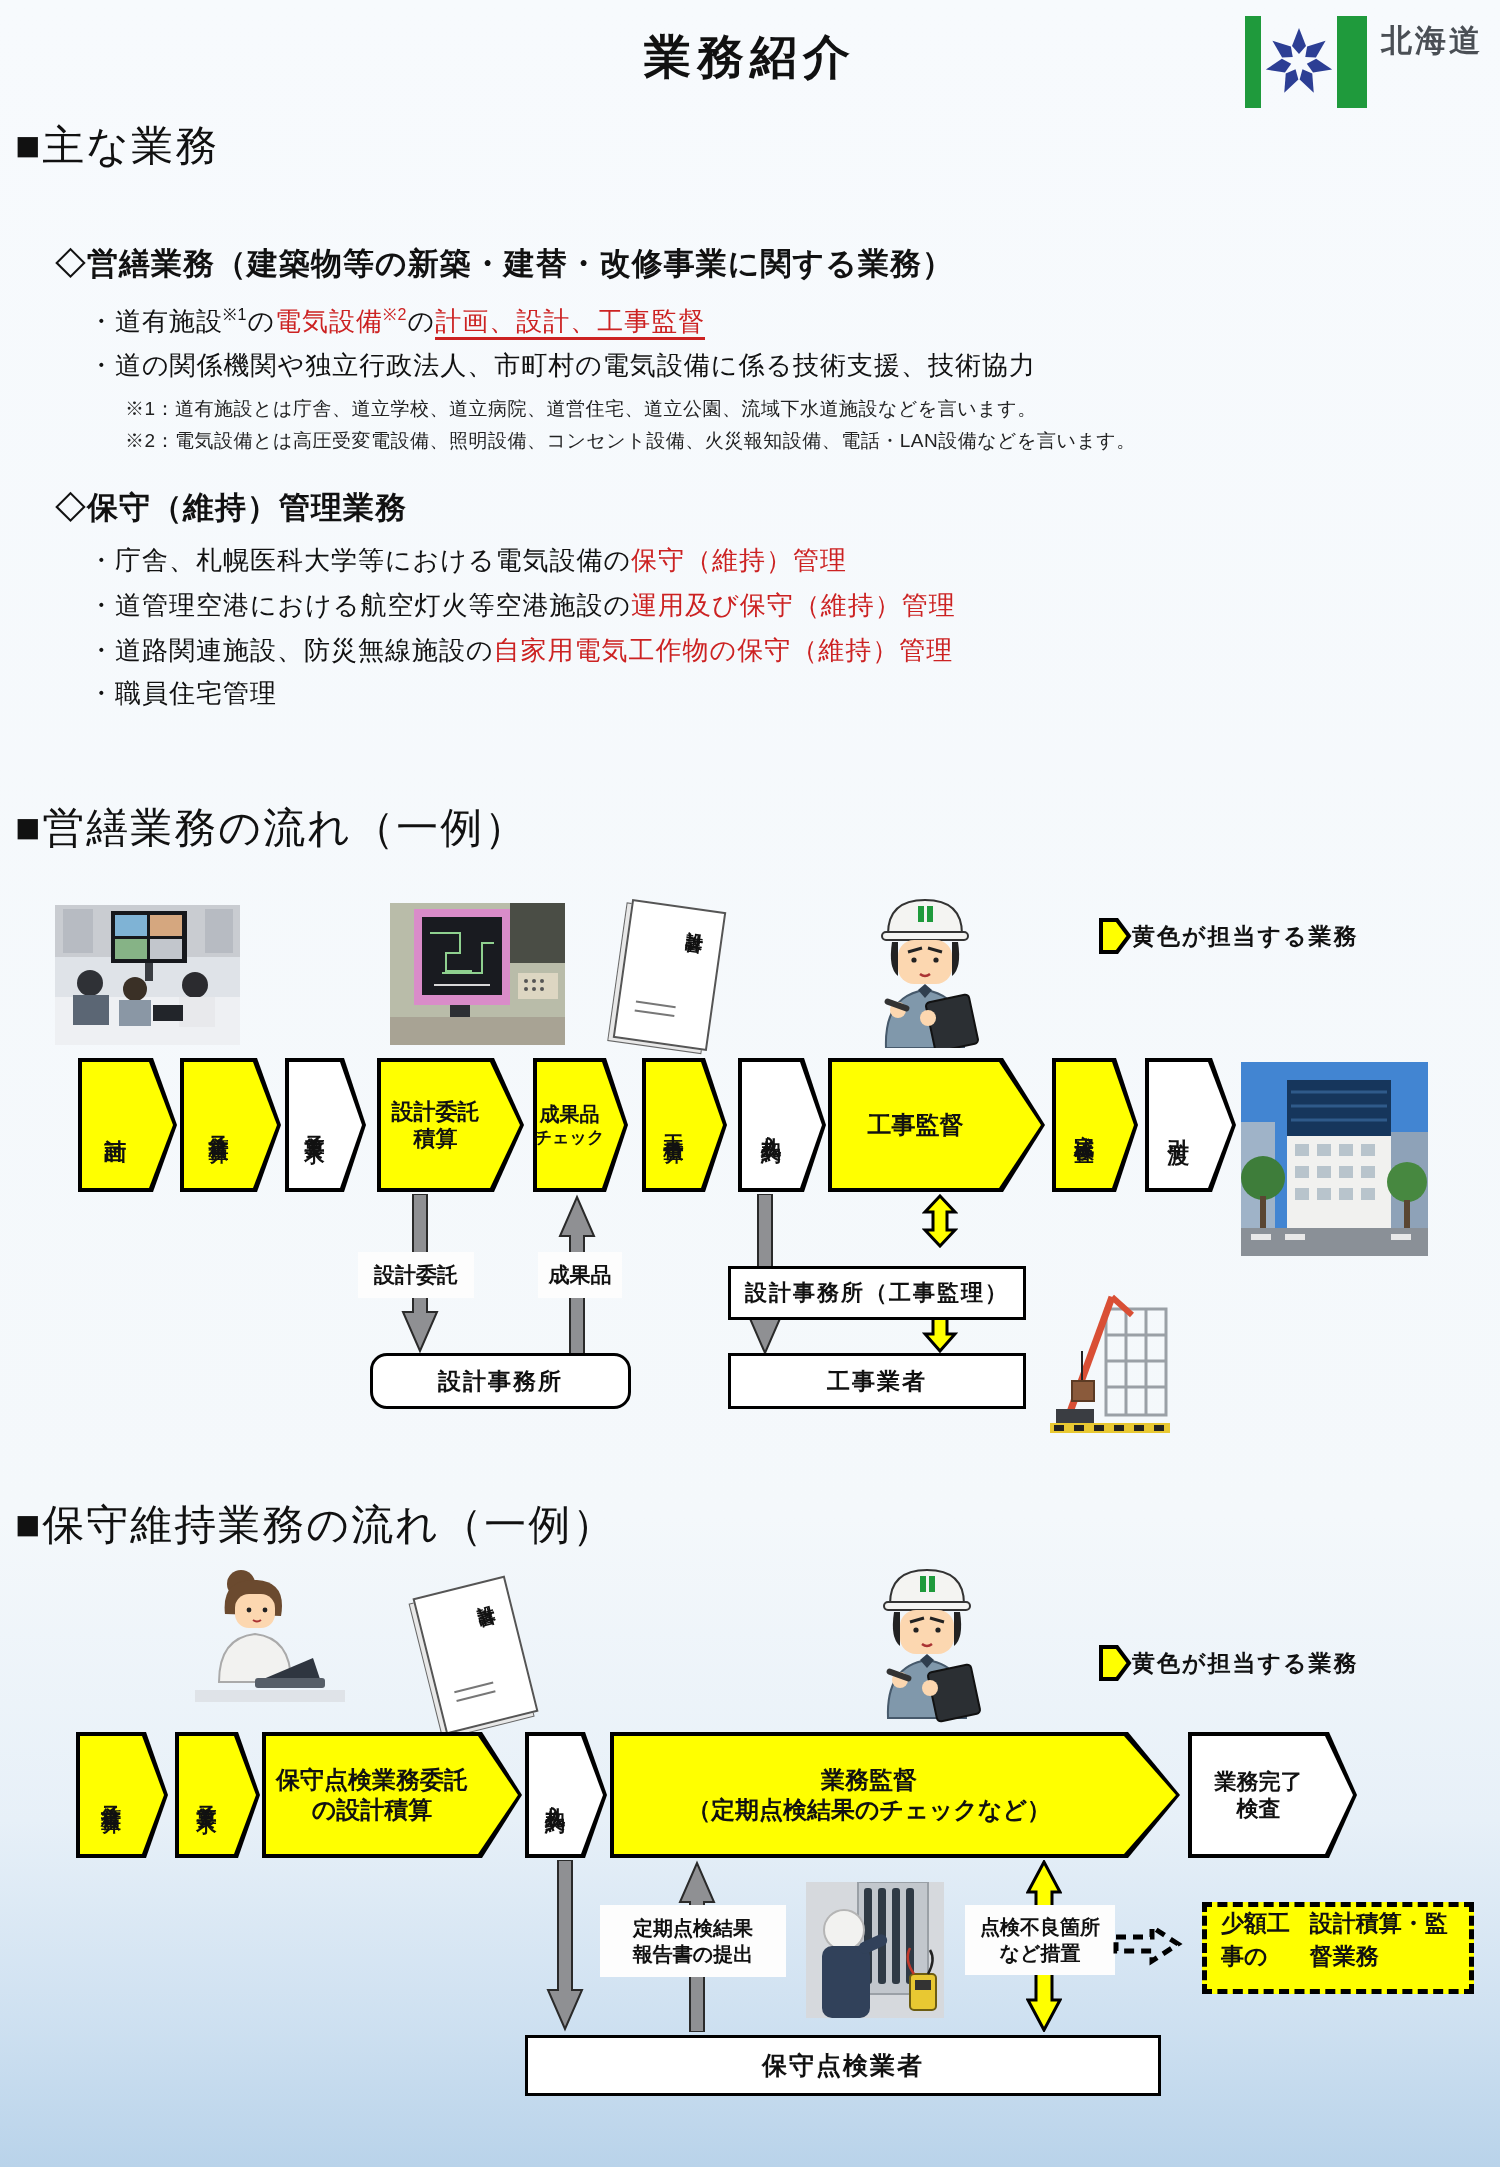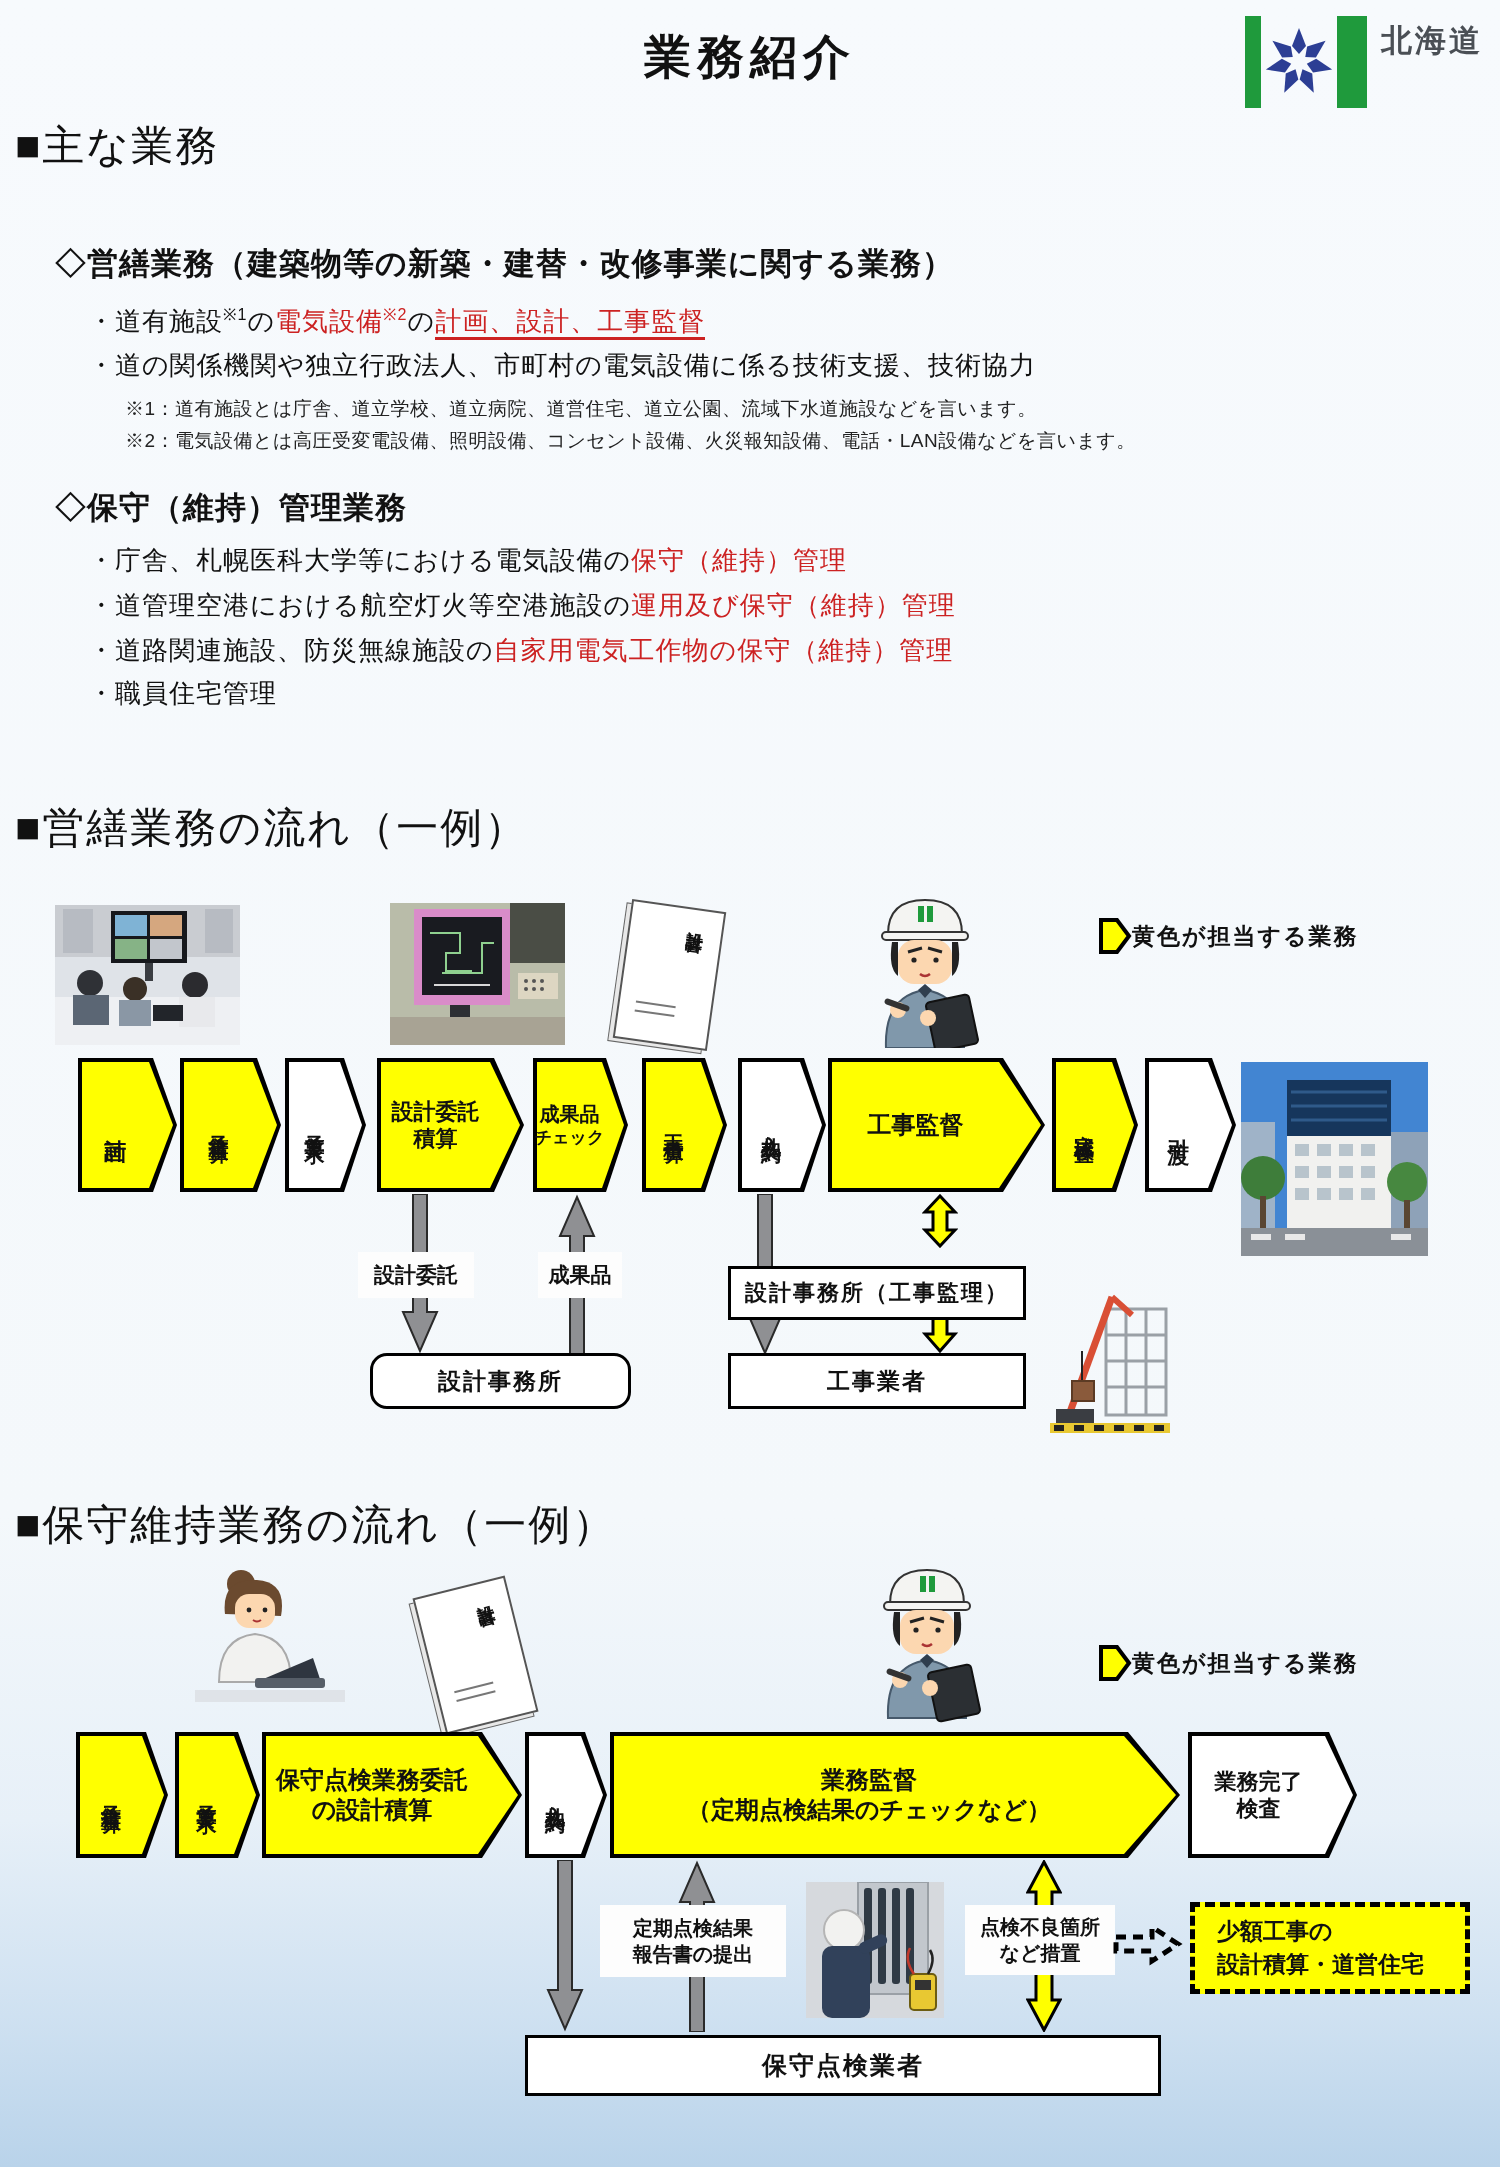--- a/index.html
+++ b/index.html
@@ -30,22 +30,22 @@
   .chev-label{position:absolute;inset:0;padding-right:var(--tip,22px);display:flex;flex-direction:column;
     align-items:center;justify-content:center;font-weight:bold;font-size:22px;line-height:1.25;text-align:center;}
   .chev-label.vert{writing-mode:vertical-rl;text-orientation:upright;letter-spacing:3px;flex-direction:row;}
   .chev-label .l2s{font-size:17px;}
   .big-label{font-size:24px;}
   
   .wbox{position:absolute;background:#fff;border:3px solid #000;display:flex;align-items:center;justify-content:center;
     font-weight:bold;font-size:23px;letter-spacing:2px;text-align:center;}
   .flabel{position:absolute;background:#fdfdfd;display:flex;flex-direction:column;align-items:center;justify-content:center;
     font-weight:bold;font-size:21px;line-height:1.3;text-align:center;}
-  .dashedbox{position:absolute;background:#ffff00;border:5px dashed #000;display:flex;flex-direction:column;
-    justify-content:center;padding-left:22px;font-weight:bold;font-size:23px;line-height:1.45;}
+  .dashedbox{position:absolute;background:#ffff00;border:5px dashed #000;display:flex;flex-direction:row;
+    justify-content:center;padding-left:14px;font-weight:bold;font-size:23px;line-height:1.45;margin-left:12px;}
   .legend{position:absolute;display:flex;align-items:center;font-weight:bold;font-size:23px;letter-spacing:2px;}
   .docicon{position:absolute;}
   .doc-page{position:absolute;inset:0;background:#fff;border:2px solid #555;box-shadow:-5px 4px 0 -1px #e8e8e8,-5px 4px 0 0 #666;}
   .doc-vtitle{position:absolute;top:10px;right:16px;writing-mode:vertical-rl;text-orientation:upright;
     font-size:17px;font-weight:bold;letter-spacing:2px;}
   .doc-lines{position:absolute;left:18px;bottom:22px;width:40px;}
   .doc-lines div{height:2px;background:#777;margin-bottom:7px;}
 </style>
 </head>
 <body>
@@ -446,18 +446,18 @@
     <span>点検不良箇所</span>
       <span>など措置</span>
   </div>
 
   <svg class="abs" style="left:1112px;top:1922px;" width="72" height="44" viewBox="0 0 72 44">
     <path d="M4 15 H40 V5 L66 22 L40 39 V29 H4 Z" fill="none" stroke="#000" stroke-width="5" stroke-dasharray="10 7"></path>
   </svg>
 
   <div class="dashedbox" style="left:1190px;top:1902px;width:248px;height:82px;">
     <span>少額工事の</span>
-      <span>設計積算・道営住宅</span>
+      <span>設計積算・監督業務</span>
   </div>
 
   <div class="wbox" style="left:525px;top:2035px;width:630px;height:55px;font-size:25px;">保守点検業者</div>
 
 </div>
 
 </body></html>

